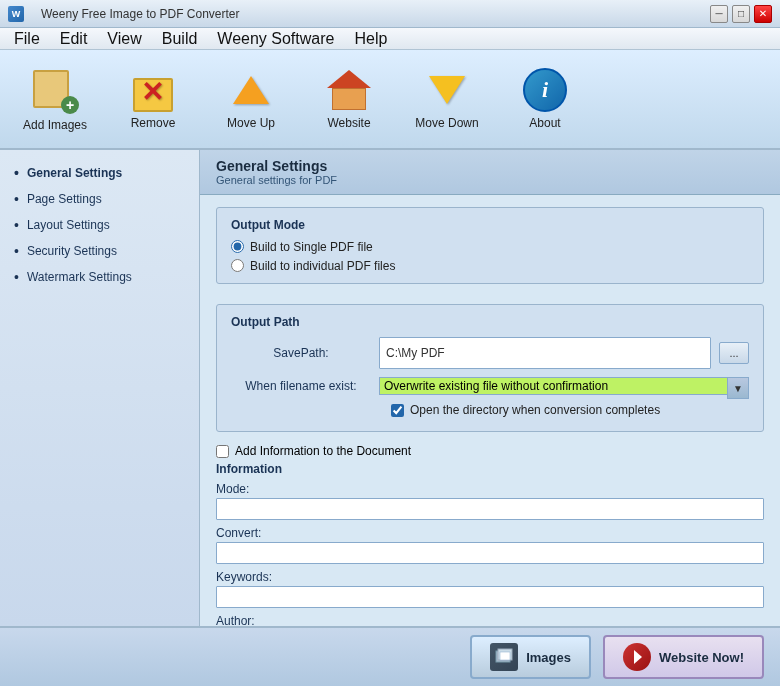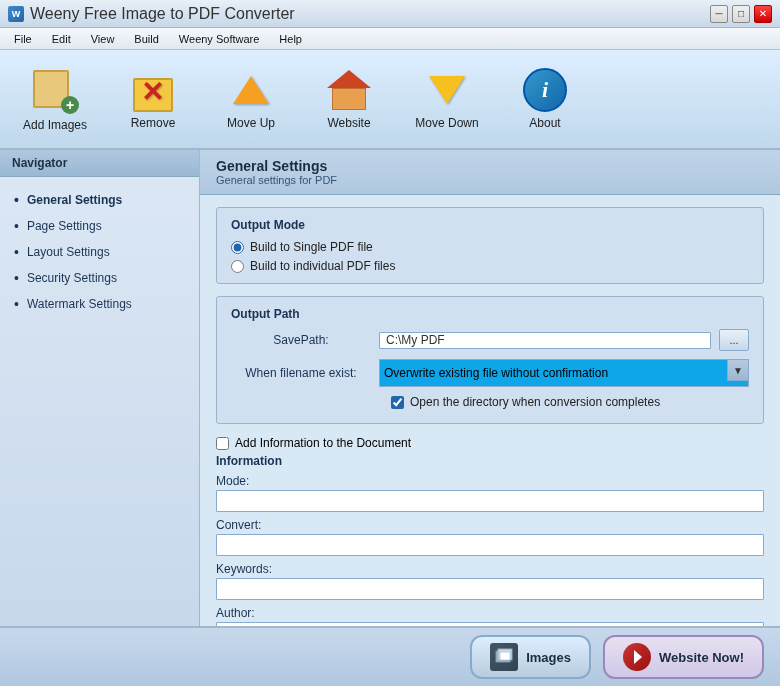--- a/index.html
+++ b/index.html
@@ -23,23 +23,24 @@
     }
     .title-bar-icon {
       width: 16px; height: 16px;
       background: linear-gradient(135deg, #4488cc, #2266aa);
       border-radius: 2px;
       margin-right: 6px;
       display: flex; align-items: center; justify-content: center;
       color: white; font-size: 9px; font-weight: bold;
     }
     .title-bar-text {
-      font-size: 16px;
+      font-size: 12px;
       color: #333;
       flex: 1;
+      margin-left: 11px;
     }
     .title-bar-controls {
       display: flex; gap: 4px;
     }
     .title-btn {
       width: 18px; height: 18px;
       border: 1px solid #888;
       background: linear-gradient(to bottom, #f0f0f0, #d8d8d8);
       border-radius: 2px;
       display: flex; align-items: center; justify-content: center;
@@ -51,21 +52,21 @@
     .menu-bar {
       display: flex;
       align-items: center;
       background: linear-gradient(to bottom, #f5f8fc, #e0e8f0);
       height: 22px;
       padding: 0 4px;
       border-bottom: 1px solid #b0c4d4;
     }
     .menu-item {
       padding: 2px 10px;
-      font-size: 11px;
+      font-size: 16px;
       color: #111;
       cursor: pointer;
     }
 
     
     .toolbar {
       display: flex;
       align-items: center;
       background: linear-gradient(to bottom, #ddeeff, #c0d8ec);
       height: 100px;
@@ -250,31 +251,31 @@
     }
     .content-body {
       padding: 12px 16px;
     }
 
     
     .section-box {
       background: #d0e0f0;
       border: 1px solid #9ab4cc;
       border-radius: 3px;
-      margin-bottom: 12px;
+      margin-bottom: 20px;
       padding: 10px 14px;
     }
     .section-label {
       font-size: 12px;
       color: #1a3355;
       font-weight: bold;
       margin-bottom: 8px;
     }
     .radio-group { display: flex; flex-direction: column; gap: 5px; }
-    .radio-item { display: flex; align-items: flex-end; gap: 6px; font-size: 12px; color: #222; }
+    .radio-item { display: flex; align-items: flex-start; gap: 6px; font-size: 12px; color: #222; }
     .radio-input { accent-color: #2266aa; }
 
     .output-path-box {
       background: #d0e0f0;
       border: 1px solid #9ab4cc;
       border-radius: 3px;
       margin-bottom: 12px;
       padding: 10px 14px;
     }
 
@@ -286,21 +287,21 @@
     }
     .form-label {
       font-size: 12px;
       color: #1a3355;
       white-space: nowrap;
     }
     .form-label-right { text-align: center; width: 140px; flex-shrink: 0; }
 
     .path-input {
       flex: 1;
-      height: 17px;
+      height: 32px;
       background: white;
       border: 1px solid #88aacc;
       border-radius: 1px;
       padding: 2px 6px;
       font-size: 12px;
       color: #333;
     }
     .browse-btn {
       height: 22px;
       width: 30px;
@@ -312,23 +313,23 @@
       color: #333;
       display: flex; align-items: center; justify-content: center;
     }
     .dropdown-wrapper {
       flex: 1;
       position: relative;
       display: flex;
     }
     .dropdown-wrapper select {
       width: 100%;
-      height: 28px;
+      height: 18px;
       border: 1px solid #88aacc;
-      background: #0ea5e9;
+      background: #bef264;
       font-size: 12px;
       padding: 0 4px;
       appearance: none;
       -webkit-appearance: none;
       cursor: pointer;
     }
     .dropdown-arrow {
       position: absolute;
       right: 0; top: 0;
       width: 22px; height: 22px;
@@ -386,21 +387,21 @@
     }
     .bottom-btn {
       display: flex;
       align-items: center;
       justify-content: center;
       gap: 8px;
       height: 44px;
       padding: 0 18px;
       background: linear-gradient(to bottom, #ddeeff, #b8ccdd);
       border: 2px solid #88aacc;
-      border-radius: 12px;
+      border-radius: 4px;
       cursor: pointer;
       font-size: 13px;
       font-weight: bold;
       color: #1a2c40;
       min-width: 120px;
     }
     .btn-convert {
       background: linear-gradient(to bottom, #e8e0f0, #d0c8e8);
       border-color: #9988bb;
     }
@@ -483,21 +484,20 @@
 
   <div class="toolbar-btn">
     <div class="icon-info">i</div>
     <span class="toolbar-btn-label">About</span>
   </div>
 </div>
 
 <div class="main-area">
 
   <div class="navigator">
-    <div class="navigator-title">Navigator</div>
     <div class="navigator-items">
       <div class="nav-item active">
         <span>General Settings</span>
       </div>
       <div class="nav-item">
         <span>Page Settings</span>
       </div>
       <div class="nav-item">
         <span>Layout Settings</span>
       </div>

